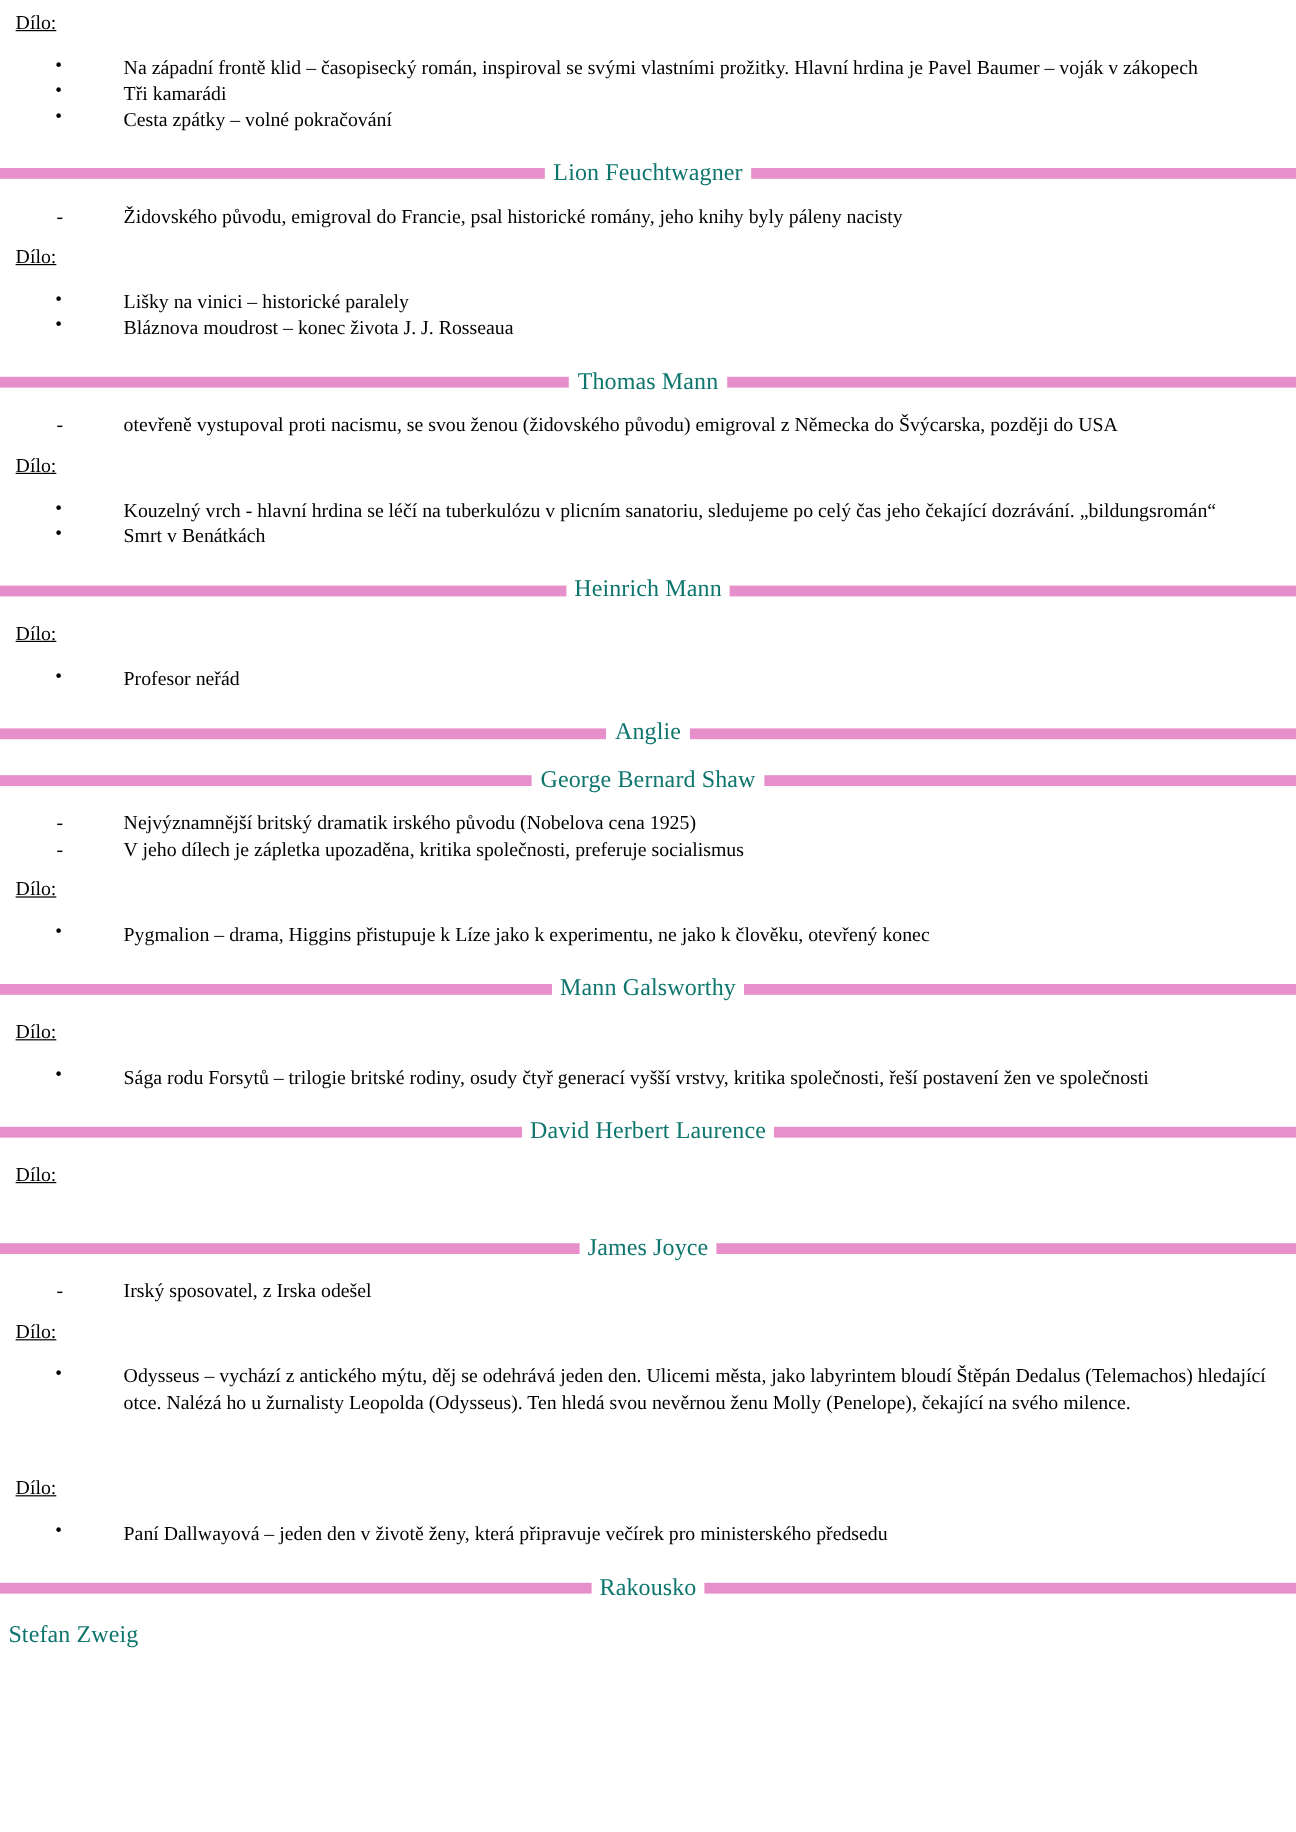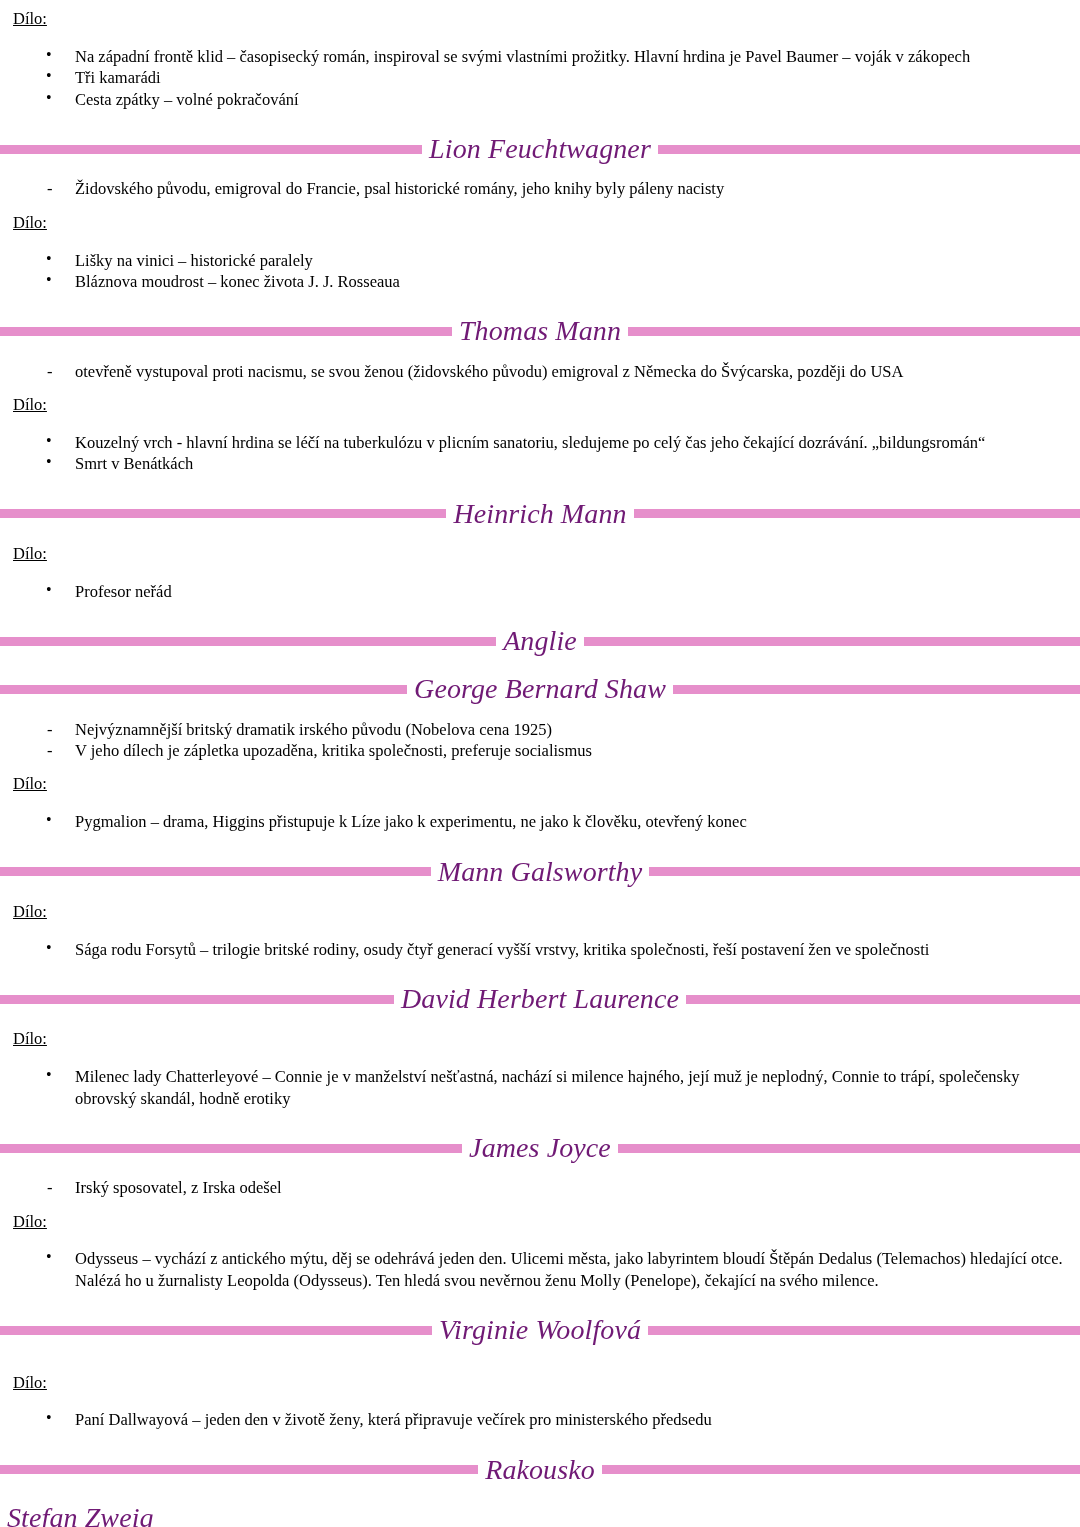--- a/index.html
+++ b/index.html
@@ -34,47 +34,46 @@
   }
   .rule {
     flex: 1 1 auto;
     height: 9px;
     background: #e68fcb;
     min-width: 4px;
   }
   .heading-title {
     flex: 0 0 auto;
     padding: 0 7px;
-    font-size: 28px;
+    font-size: 20px;
     line-height: 1.08;
     font-weight: 400;
     letter-spacing: 0.1px;
     white-space: nowrap;
-    color: #701a75;
-    font-style: italic;
+    color: #0f766e;
   }
 
   
   .label {
     margin: 0;
     padding: 0 0 0 13px;
     font-size: 16.5px;
     line-height: 1.32;
     text-decoration: underline;
   }
 
   
   ul.items, ul.dashes {
     list-style: none;
     margin: 0;
     padding: 0;
   }
   ul.items > li, ul.dashes > li {
     position: relative;
-    padding-left: 75px;
+    padding-left: 103px;
     padding-right: 14px;
     font-size: 16.5px;
     line-height: 1.30;
     margin: 0;
   }
   ul.items > li::before {
     content: "\2022";
     position: absolute;
     left: 46px;
     top: -1px;
@@ -185,45 +184,37 @@
       </ul>
       <div style="height: 24px;"></div>
       <div class="heading-row">
         <span class="rule"></span>
         <span class="heading-title">David Herbert Laurence</span>
         <span class="rule"></span>
       </div>
       <div style="height: 14px;"></div>
       <p class="label">Dílo:</p>
       <div style="height: 16px;"></div>
-      <ul class="items">
-        <li>Milenec lady Chatterleyové – Connie je v manželství nešťastná, nachází si milence hajného, její muž je neplodný, Connie to trápí, společensky obrovský skandál, hodně erotiky</li>
-      </ul>
       <div style="height: 24px;"></div>
       <div class="heading-row">
         <span class="rule"></span>
         <span class="heading-title">James Joyce</span>
         <span class="rule"></span>
       </div>
       <div style="height: 14px;"></div>
       <ul class="dashes">
         <li>Irský sposovatel, z Irska odešel</li>
       </ul>
       <div style="height: 12px;"></div>
       <p class="label">Dílo:</p>
       <div style="height: 16px;"></div>
       <ul class="items">
         <li>Odysseus – vychází z antického mýtu, děj se odehrává jeden den. Ulicemi města, jako labyrintem bloudí Štěpán Dedalus (Telemachos) hledající otce. Nalézá ho u žurnalisty Leopolda (Odysseus). Ten hledá svou nevěrnou ženu Molly (Penelope), čekající na svého milence.</li>
       </ul>
       <div style="height: 24px;"></div>
-      <div class="heading-row">
-        <span class="rule"></span>
-        <span class="heading-title">Virginie Woolfová</span>
-        <span class="rule"></span>
-      </div>
       <div style="height: 14px;"></div>
       <div style="height: 12px;"></div>
       <p class="label">Dílo:</p>
       <div style="height: 16px;"></div>
       <ul class="items">
         <li>Paní Dallwayová – jeden den v životě ženy, která připravuje večírek pro ministerského předsedu</li>
       </ul>
       <div style="height: 24px;"></div>
       <div class="heading-row">
         <span class="rule"></span>

